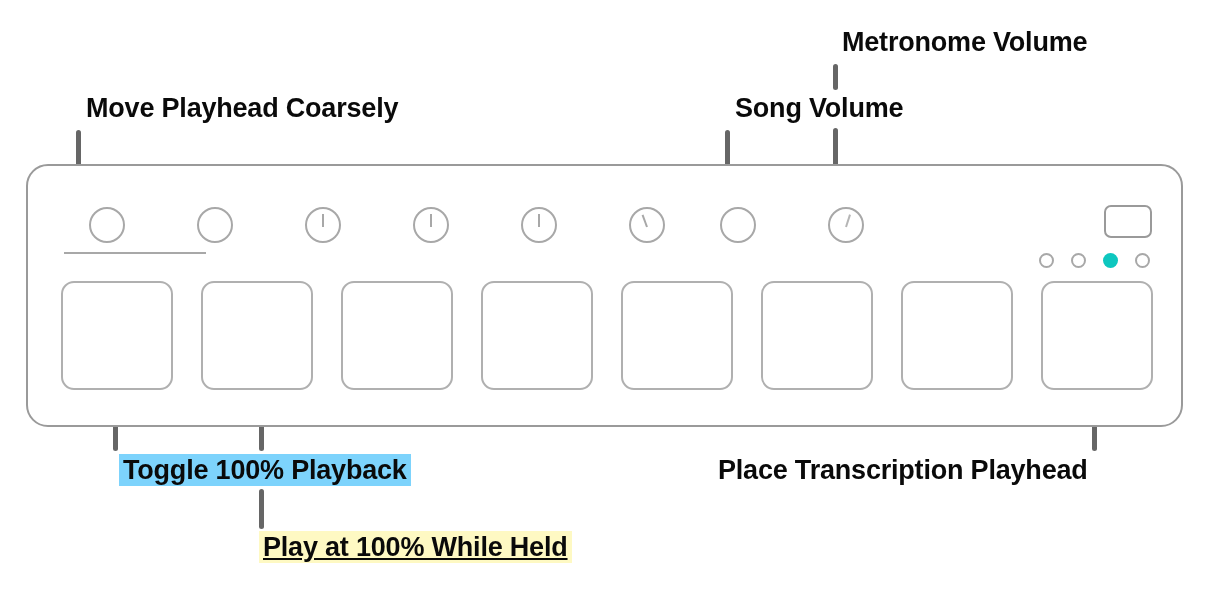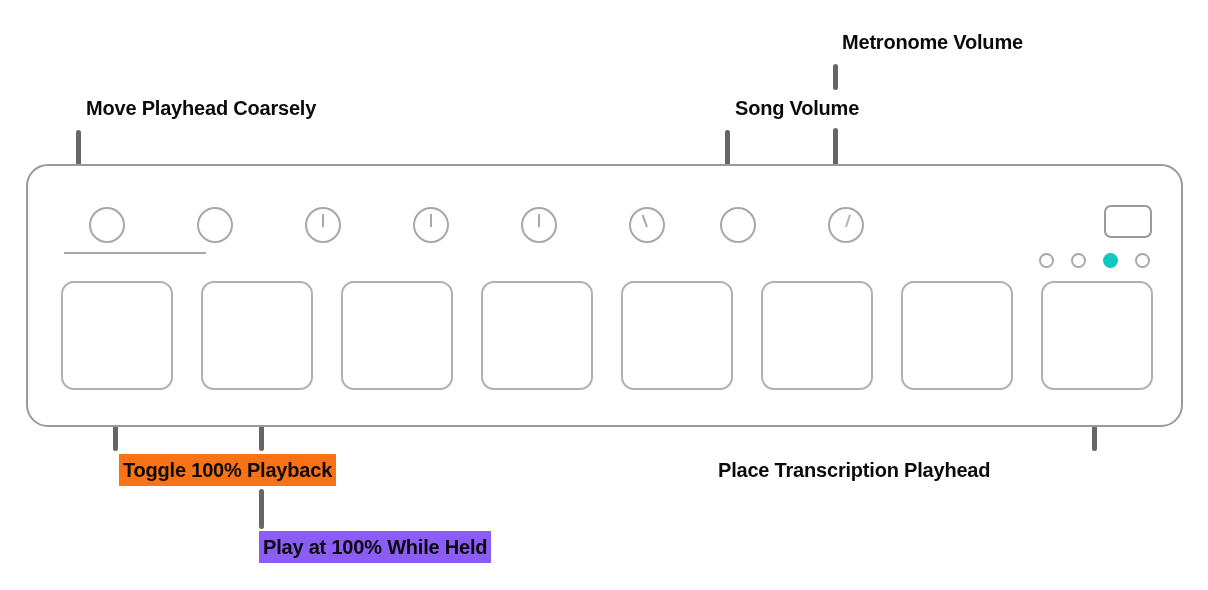--- a/index.html
+++ b/index.html
@@ -95,21 +95,21 @@
     width: 17px; height: 17px;
     border-radius: 50%;
     background: #666666;
   }
 
   
   .callout-label {
     position: absolute;
     font-family: "Liberation Sans", sans-serif;
     font-weight: bold;
-    font-size: 20px;
+    font-size: 27px;
     line-height: 32px;
     color: #0a0a0a;
     white-space: nowrap;
     letter-spacing: -0.2px;
   }
 </style>
 </head>
 <body>
 
 <div id="stage">
@@ -173,19 +173,19 @@
     <div class="pad" style="left:873px;"></div>
     <div class="pad" style="left:1013px;"></div>
   </div>
 
   <div class="callout-label" style="left:82px; top:92px; background:#ffffff; padding:0 4px;">Move Playhead Coarsely</div>
 
   <div class="callout-label" style="left:731px; top:92px; background:#ffffff; padding:0 4px;">Song Volume</div>
 
   <div class="callout-label" style="left:838px; top:26px; background:#ffffff; padding:0 4px;">Metronome Volume</div>
 
-  <div class="callout-label" style="left:119px; top:454px; background:#f97316; padding:0 4px;text-align:right;">Toggle 100% Playback</div>
+  <div class="callout-label" style="left:119px; top:454px; background:#7dd3fc; padding:0 4px;text-align:right;">Toggle 100% Playback</div>
 
-  <div class="callout-label" style="left:259px; top:531px; background:#8b5cf6; padding:0 4px;">Play at 100% While Held</div>
+  <div class="callout-label" style="left:259px; top:531px; background:#fef9c3; padding:0 4px;text-decoration:underline;">Play at 100% While Held</div>
 
   <div class="callout-label" style="left:704px; top:454px; background:#ffffff; padding:0 4px;margin-left:10px;">Place Transcription Playhead</div>
 
 </div>
 
 </body></html>

